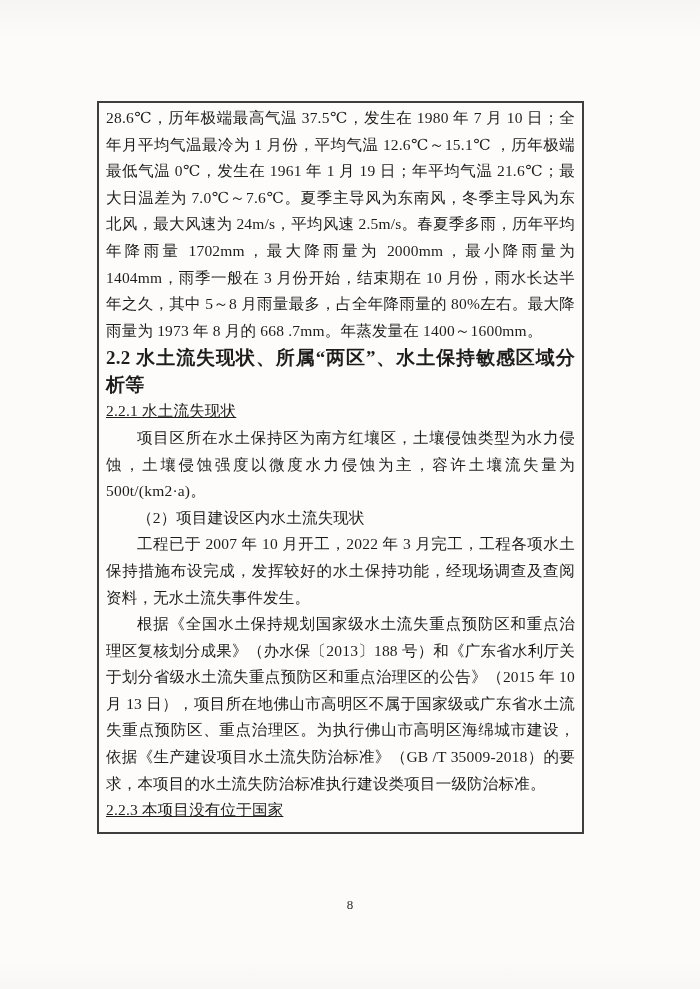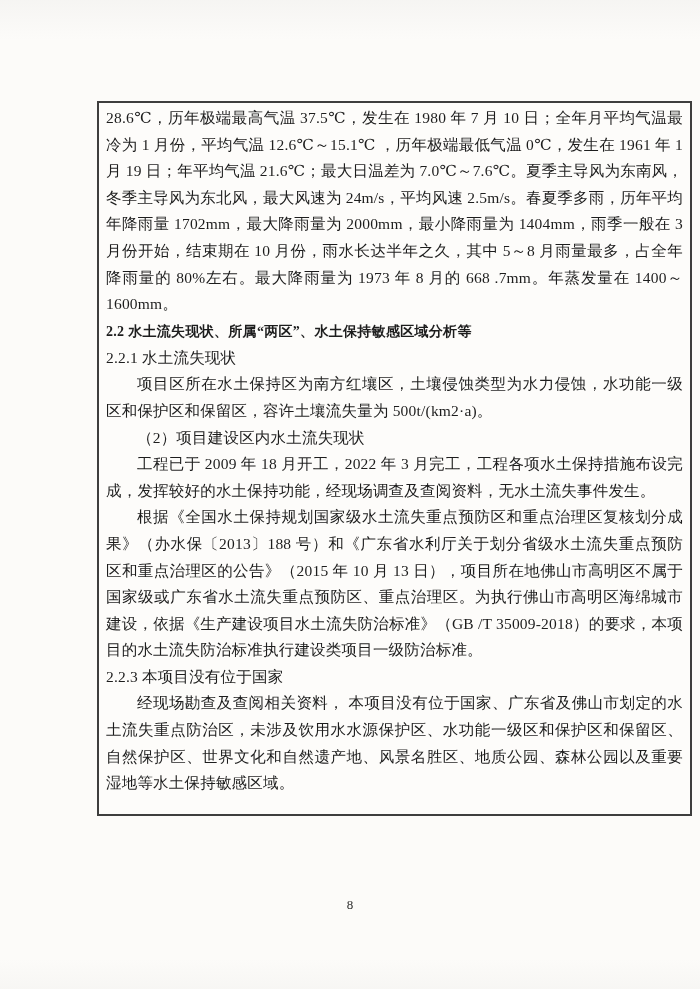--- a/index.html
+++ b/index.html
@@ -24,43 +24,44 @@
     inset: 0;
     background:
       linear-gradient(180deg, rgba(190,190,185,0.10) 0%, rgba(255,255,255,0) 4%),
       linear-gradient(0deg, rgba(190,190,185,0.08) 0%, rgba(255,255,255,0) 3%);
     pointer-events: none;
   }
   .doc-frame {
     position: absolute;
     left: 97px;
     top: 101px;
-    width: 595px;
+    width: 487px;
     min-height: 715px;
     border: 2px solid #3e3e3e;
     padding: 2px 7px 8px 7px;
     background: #fdfcfa;
   }
   .para {
     font-size: 15.5px;
     line-height: 26.6px;
     text-align: justify;
     letter-spacing: 0.2px;
     color: #1d1d1d;
   }
   .para.indent { text-indent: 2em; }
   .h1 {
     font-weight: bold;
-    font-size: 14px;
+    font-size: 19px;
     line-height: 27px;
     letter-spacing: 0.3px;
   }
   .h2 {
     font-size: 15.5px;
     line-height: 26.6px;
+    text-decoration: underline;
   }
   .page-number {
     position: absolute;
     top: 897px;
     left: 0;
     width: 100%;
     text-align: center;
     font-size: 13px;
     color: #2a2a2a;
   }
@@ -71,29 +72,28 @@
 <div class="page">
 
   <div class="doc-frame">
     <p class="para">28.6℃，历年极端最高气温 37.5℃，发生在 1980 年 7 月 10 日；全年月平均气温最冷为 1 月份，平均气温 12.6℃～15.1℃ ，历年极端最低气温 0℃，发生在 1961 年 1 月 19 日；年平均气温 21.6℃；最大日温差为 7.0℃～7.6℃。夏季主导风为东南风，冬季主导风为东北风，最大风速为 24m/s，平均风速 2.5m/s。春夏季多雨，历年平均年降雨量 1702mm，最大降雨量为 2000mm，最小降雨量为 1404mm，雨季一般在 3 月份开始，结束期在 10 月份，雨水长达半年之久，其中 5～8 月雨量最多，占全年降雨量的 80%左右。最大降雨量为 1973 年 8 月的 668 .7mm。年蒸发量在 1400～1600mm。</p>
 
     <p class="para h1">2.2 水土流失现状、所属“两区”、水土保持敏感区域分析等</p>
 
     <p class="para h2">2.2.1 水土流失现状</p>
 
 
-    <p class="para indent">项目区所在水土保持区为南方红壤区，土壤侵蚀类型为水力侵蚀，水功能一级区和保护区和保留区，容许土壤流失量为 500t/(km2·a)。</p>
+    <p class="para indent">项目区所在水土保持区为南方红壤区，土壤侵蚀类型为水力侵蚀，土壤侵蚀强度以微度水力侵蚀为主，容许土壤流失量为 500t/(km2·a)。</p>
 
     <p class="para indent">（2）项目建设区内水土流失现状</p>
 
-    <p class="para indent">工程已于 2009 年 18 月开工，2022 年 3 月完工，工程各项水土保持措施布设完成，发挥较好的水土保持功能，经现场调查及查阅资料，无水土流失事件发生。</p>
+    <p class="para indent">工程已于 2007 年 10 月开工，2022 年 3 月完工，工程各项水土保持措施布设完成，发挥较好的水土保持功能，经现场调查及查阅资料，无水土流失事件发生。</p>
 
 
     <p class="para indent">根据《全国水土保持规划国家级水土流失重点预防区和重点治理区复核划分成果》（办水保〔2013〕188 号）和《广东省水利厅关于划分省级水土流失重点预防区和重点治理区的公告》（2015 年 10 月 13 日），项目所在地佛山市高明区不属于国家级或广东省水土流失重点预防区、重点治理区。为执行佛山市高明区海绵城市建设，依据《生产建设项目水土流失防治标准》（GB /T 35009-2018）的要求，本项目的水土流失防治标准执行建设类项目一级防治标准。</p>
 
     <p class="para h2">2.2.3 本项目没有位于国家</p>
 
-    <p class="para indent">经现场勘查及查阅相关资料， 本项目没有位于国家、广东省及佛山市划定的水土流失重点防治区，未涉及饮用水水源保护区、水功能一级区和保护区和保留区、自然保护区、世界文化和自然遗产地、风景名胜区、地质公园、森林公园以及重要湿地等水土保持敏感区域。</p>
   </div>
 
   <div class="page-number">8</div>
 
 </div>
 
 </body></html>

